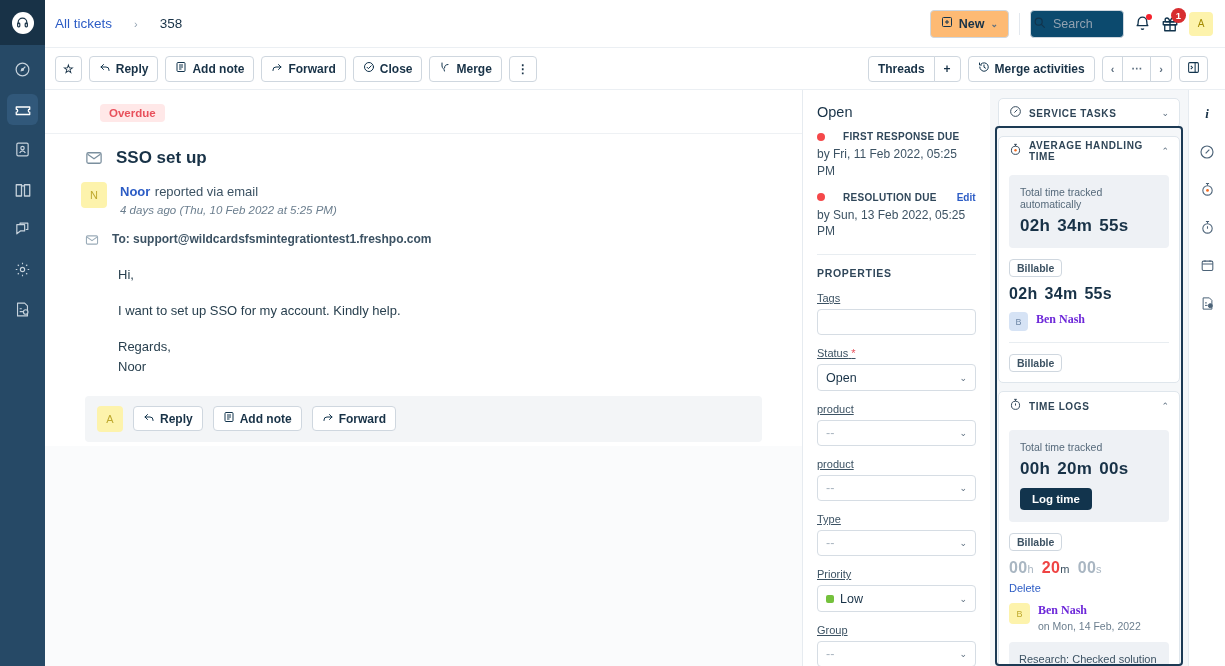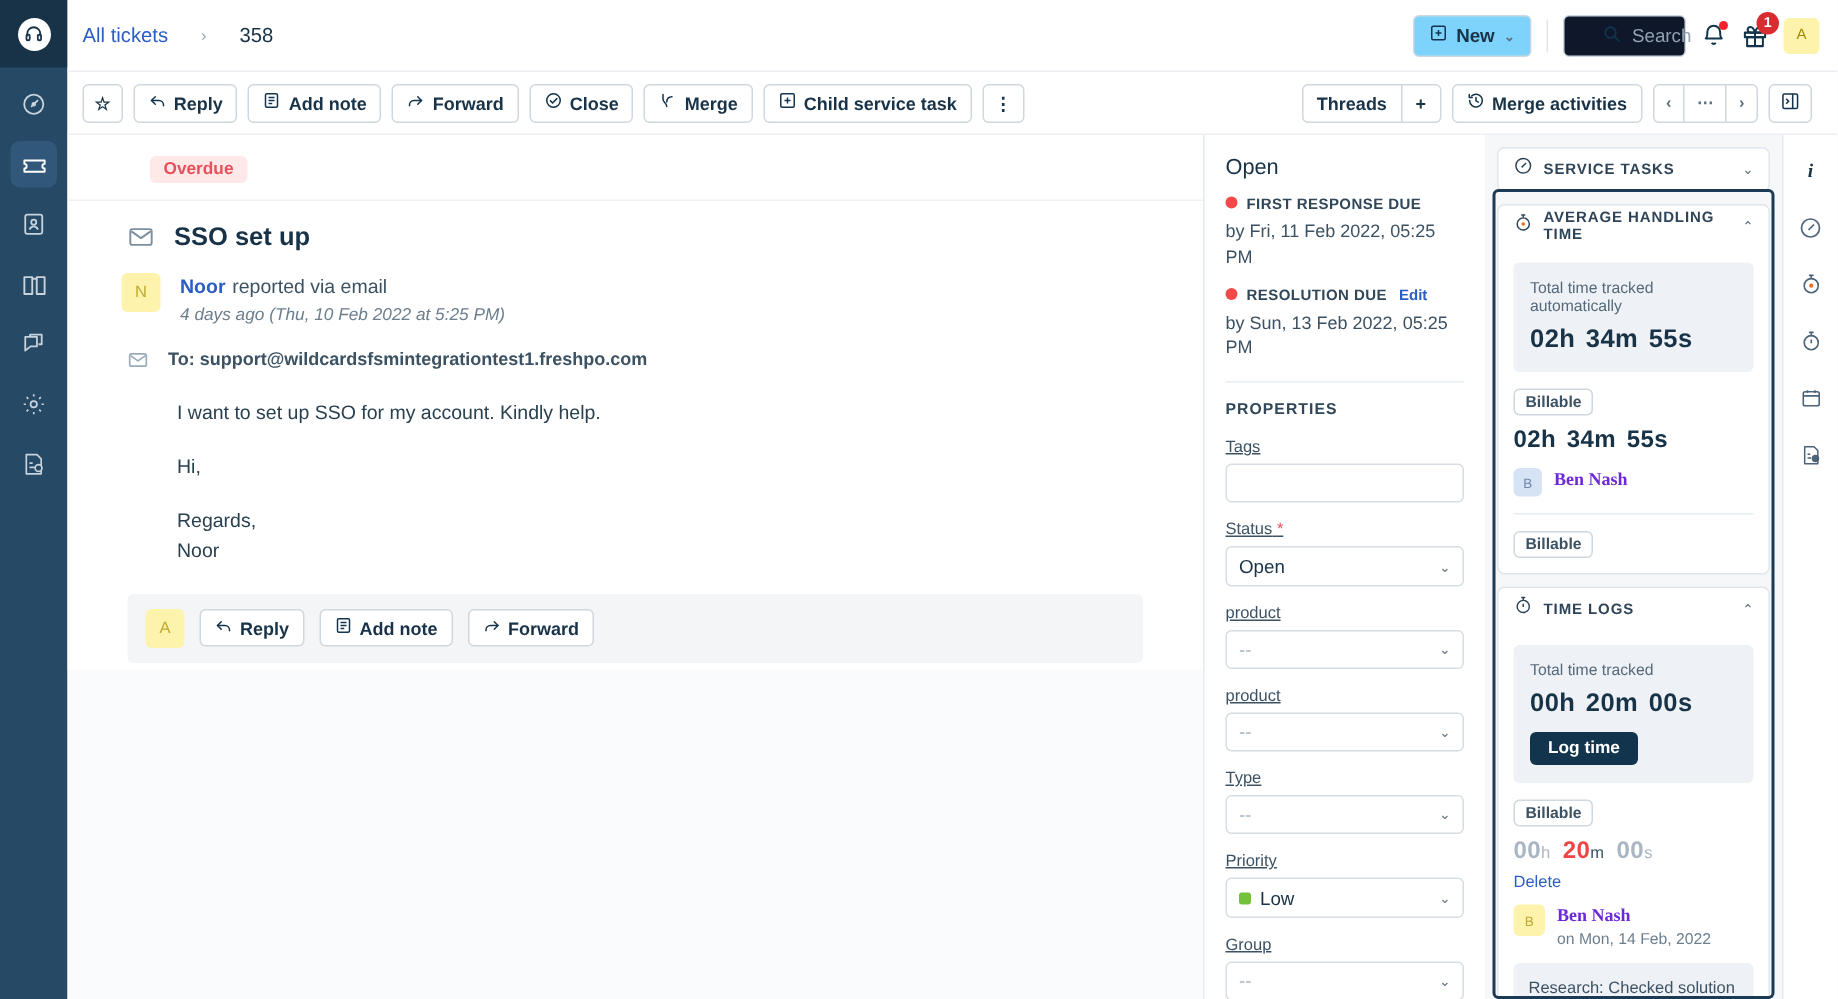--- a/index.html
+++ b/index.html
@@ -50,28 +50,28 @@
     flex: 0 0 48px;
   }
   .breadcrumb { display: flex; align-items: center; gap: 22px; font-size: 13.5px; }
   .bc-link { color: #2c5cc5; cursor: pointer; }
   .bc-sep { color: #92a2b1; font-size: 11px; }
   .bc-cur { color: #183247; }
   .topbar-right { margin-left: auto; display: flex; align-items: center; gap: 10px; }
   .new-btn {
     display: flex; align-items: center; gap: 6px;
     height: 28px; padding: 0 10px;
-    border: 1px solid #cfd7df; border-radius: 4px; background: #7dd3fc;
+    border: 1px solid #cfd7df; border-radius: 4px; background: #fdba74;
     font-size: 12.5px; font-weight: bold; color: #183247; cursor: pointer;
   }
   .vdivider { width: 1px; height: 22px; background: #e3e8ee; }
   .search-box {
     display: flex; align-items: center; gap: 7px;
-    height: 28px; width: 82px; padding: 0 25px;
-    border: 1px solid #cfd7df; border-radius: 4px; background: #0f172a;
+    height: 28px; width: 94px; padding: 0 2px;
+    border: 1px solid #cfd7df; border-radius: 4px; background: #0c4a6e;
     font-size: 12.5px; color: #92a2b1; cursor: text;
   }
   .icon-btn { position: relative; cursor: pointer; color: #12344d; display:flex; align-items:center; }
   .dot-red {
     position: absolute; top: -1px; right: -1px;
     width: 6px; height: 6px; border-radius: 50%; background: #f5222d;
   }
   .badge-count {
     position: absolute; top: -7px; right: -7px;
     min-width: 15px; height: 15px; border-radius: 8px;
@@ -151,21 +151,21 @@
 
   
   .props-pane {
     width: 188px; flex: 0 0 188px; background: #fff;
     border-left: 1px solid #e6ebf0;
     padding: 14px 14px 14px 14px;
     overflow: hidden;
   }
   .prop-status { font-size: 14.5px; color: #183247; margin-bottom: 11px; }
   .due-block { margin-bottom: 12px; }
-  .due-head { display: flex; gap: 6px; }
+  .due-head { display: flex; align-items: center; gap: 18px; }
   .due-dot { width: 8px; height: 8px; border-radius: 50%; background: #f5484a; flex:0 0 8px; }
   .due-label { font-size: 10px; font-weight: bold; color: #30475a; letter-spacing: 0.3px; }
   .due-edit { font-size: 10px; color: #2c5cc5; font-weight: bold; cursor: pointer; margin-left: 2px; }
   .due-value { font-size: 12px; color: #3c5263; margin-top: 4px; line-height: 1.4; }
   .props-sep { height: 1px; background: #e8edf1; margin: 14px 0 12px 0; }
   .props-title { font-size: 10.5px; font-weight: bold; letter-spacing: 0.7px; color: #30475a; margin-bottom: 13px; }
   .field { margin-bottom: 12px; }
   .field-label { font-size: 11px; color: #3c5263; margin-bottom: 5px; text-decoration: underline; }
   .req-star { color: #e8505b; }
   .field-ctl {
@@ -419,29 +419,20 @@
       </div>
       <div class="abtn">
         <span>
           <svg width="12" height="12" viewBox="0 0 24 24" fill="none" stroke="#12344d" stroke-width="2" stroke-linecap="round">
               <path d="M6 4v6c0 5 5 5 5 10"></path>
               <path d="M18 7c-4 0-7 2-7 7"></path>
             </svg>
         </span>
         <span>Merge</span>
       </div>
-      <div class="abtn">
-        <span>
-          <svg width="12" height="12" viewBox="0 0 24 24" fill="none" stroke="#12344d" stroke-width="2">
-              <rect x="3" y="3" width="18" height="18" rx="2"></rect>
-              <path d="M12 8v8M8 12h8"></path>
-            </svg>
-        </span>
-        <span>Child service task</span>
-      </div>
       <div class="abtn icon-only">
         <span>⋮</span>
       </div>
 
       <div class="actionbar-right">
         <div class="btn-group">
           <div class="abtn">
             <span>Threads</span>
           </div>
           <div class="abtn">
@@ -514,22 +505,22 @@
             <span class="to-icon">
               <svg width="14" height="14" viewBox="0 0 24 24" fill="none" stroke="currentColor" stroke-width="1.9" stroke-linejoin="round">
                   <rect x="2.5" y="5" width="19" height="14" rx="2"></rect>
                   <path d="M3.5 7l8.5 6 8.5-6"></path>
                 </svg>
             </span>
             <span class="to-text">To: support@wildcardsfsmintegrationtest1.freshpo.com</span>
           </div>
 
           <div class="body-text">
+            <p>Hi,</p>
             <p>I want to set up SSO for my account. Kindly help.</p>
-            <p>Hi,</p>
             <p>
               <span>Regards,</span><br>
               <span>Noor</span>
             </p>
           </div>
 
           <div class="reply-bar">
             <div class="avatar-sq">A</div>
             <div class="abtn">
               <span>

